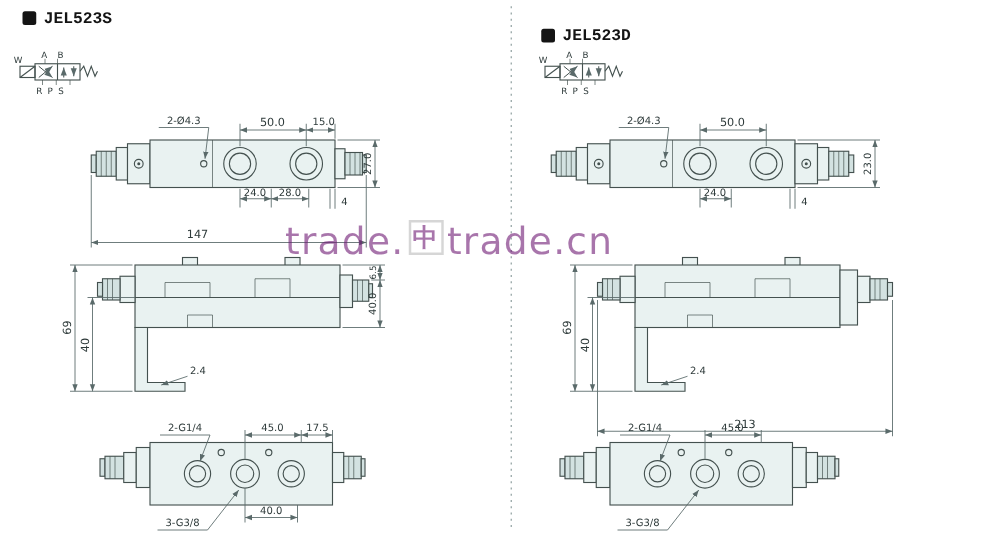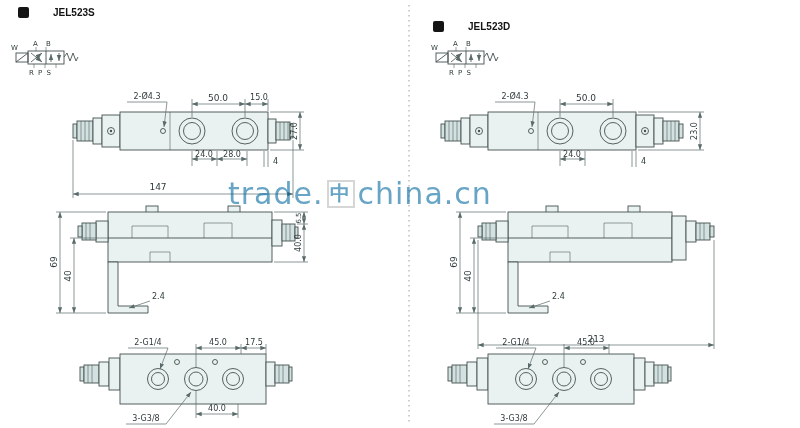--- a/index.html
+++ b/index.html
@@ -1,23 +1,23 @@
 <!DOCTYPE html>
 <html><head>
 <meta charset="utf-8">
 <style>
   *{margin:0;padding:0;box-sizing:border-box}
   html,body{width:800px;height:428px;background:#ffffff;overflow:hidden;position:relative;
     font-family:"DejaVu Sans","Liberation Sans",sans-serif}
   svg{position:absolute;left:0;top:0}
-  .title{position:absolute;display:flex;align-items:center;gap:24px;font-weight:bold;
-    font-size:10px;color:#141414;font-family:Liberation Sans, sans-serif}
+  .title{position:absolute;display:flex;align-items:center;gap:6px;font-weight:bold;
+    font-size:13px;color:#141414;font-family:Liberation Mono, monospace}
   .title .sq{width:11px;height:11px;background:#141414;border-radius:2px;display:inline-block}
-  .watermark{position:absolute;left:228px;top:176px;font-size:30px;color:#0369a1;opacity:.6;
-    display:flex;align-items:center;letter-spacing:1px;white-space:nowrap}
+  .watermark{position:absolute;left:228px;top:176px;font-size:30px;color:#701a75;opacity:.6;
+    display:flex;letter-spacing:1px;white-space:nowrap}
   .watermark .logo{display:inline-flex;align-items:center;justify-content:center;
     width:28px;height:28px;border:2px solid #bcbcbc;font-size:20px;margin:0 3px;font-weight:bold}
   .part{fill:#e9f2f1;stroke:#44514f;stroke-width:.9}
   .part2{fill:#d3e2e1;stroke:#44514f;stroke-width:.9}
   .ln{fill:none;stroke:#44514f;stroke-width:.9}
   .thin line,.thin{stroke:#44514f;stroke-width:.55;fill:none}
   .sym line{stroke:#44514f;stroke-width:.8}
   .dims line{stroke:#5a6a6a;stroke-width:.7;fill:none}
   text{fill:#2f3b3b;font-size:9px;font-family:"DejaVu Sans","Liberation Sans",sans-serif}
   .t8{font-size:8px}.t7{font-size:7px}
@@ -366,21 +366,21 @@
       <text x="514" y="421" text-anchor="middle" class="t8">3-G3/8</text>
       <line x1="494" y1="424" x2="534" y2="424"></line>
         <line x1="534" y1="424" x2="559" y2="392" marker-end="url(#arr)"></line>
     </g>
   </g>
 </svg>
 
 <div class="watermark">
   <span>trade.</span>
   <span class="logo">中</span>
-  <span>china.cn</span>
+  <span>trade.cn</span>
 </div>
 
 <div class="title" style="left:18px;top:7px">
   <span class="sq"></span>
   <span>JEL523S</span>
 </div>
 <div class="title" style="left:433px;top:21px">
   <span class="sq"></span>
   <span>JEL523D</span>
 </div>

